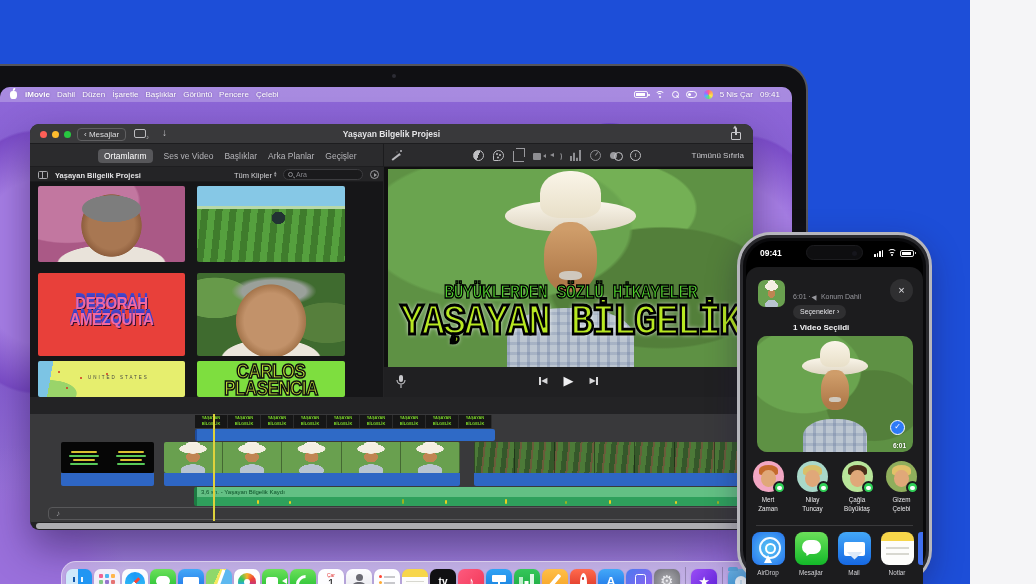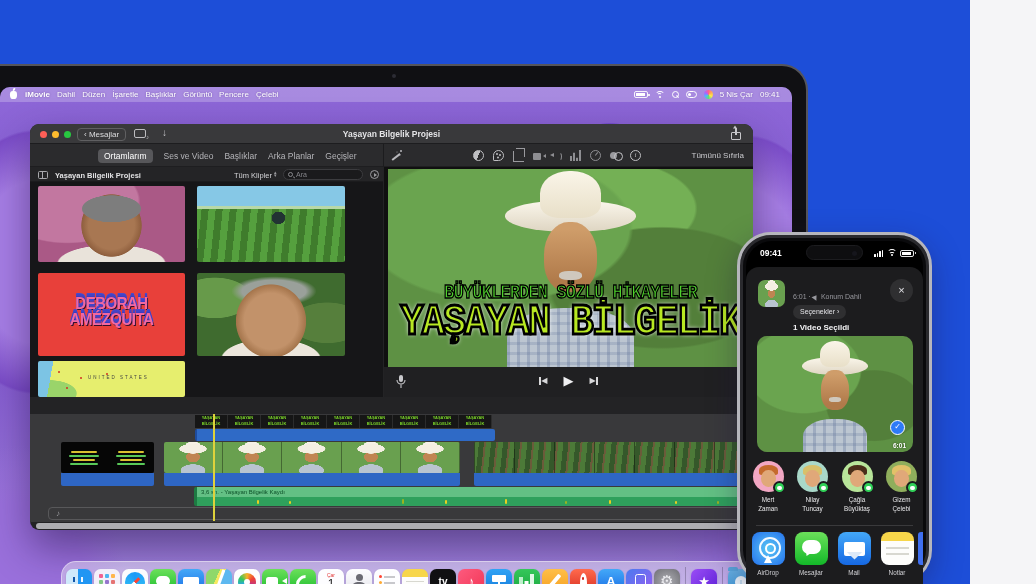--- a/index.html
+++ b/index.html
@@ -423,20 +423,24 @@
           <div class="thumb" id="th-field"></div>
           <div class="thumb" id="th-deborah">
             <div class="card-3d">DEBORAH</div>
             <div class="card-3d">AMÉZQUITA</div>
           </div>
           <div class="thumb" id="th-woman-green"></div>
           <div class="thumb" id="th-map">
             <span id="map-label">UNITED STATES</span>
             <span id="map-dots"></span>
           </div>
+          <div class="thumb" id="th-carlos">
+            <div class="card-green">CARLOS</div>
+            <div class="card-green">PLASENCIA</div>
+          </div>
         </div>
 
         <div id="preview">
           <div id="viewer">
             <div class="farmer" style="left:18%;top:1%;width:64%;height:99%;">
               <div class="f-brim"></div>
                 <div class="f-crown"></div>
                 <div class="f-face"></div>
                 <div class="f-must"></div>
                 <div class="f-shirt"></div>

